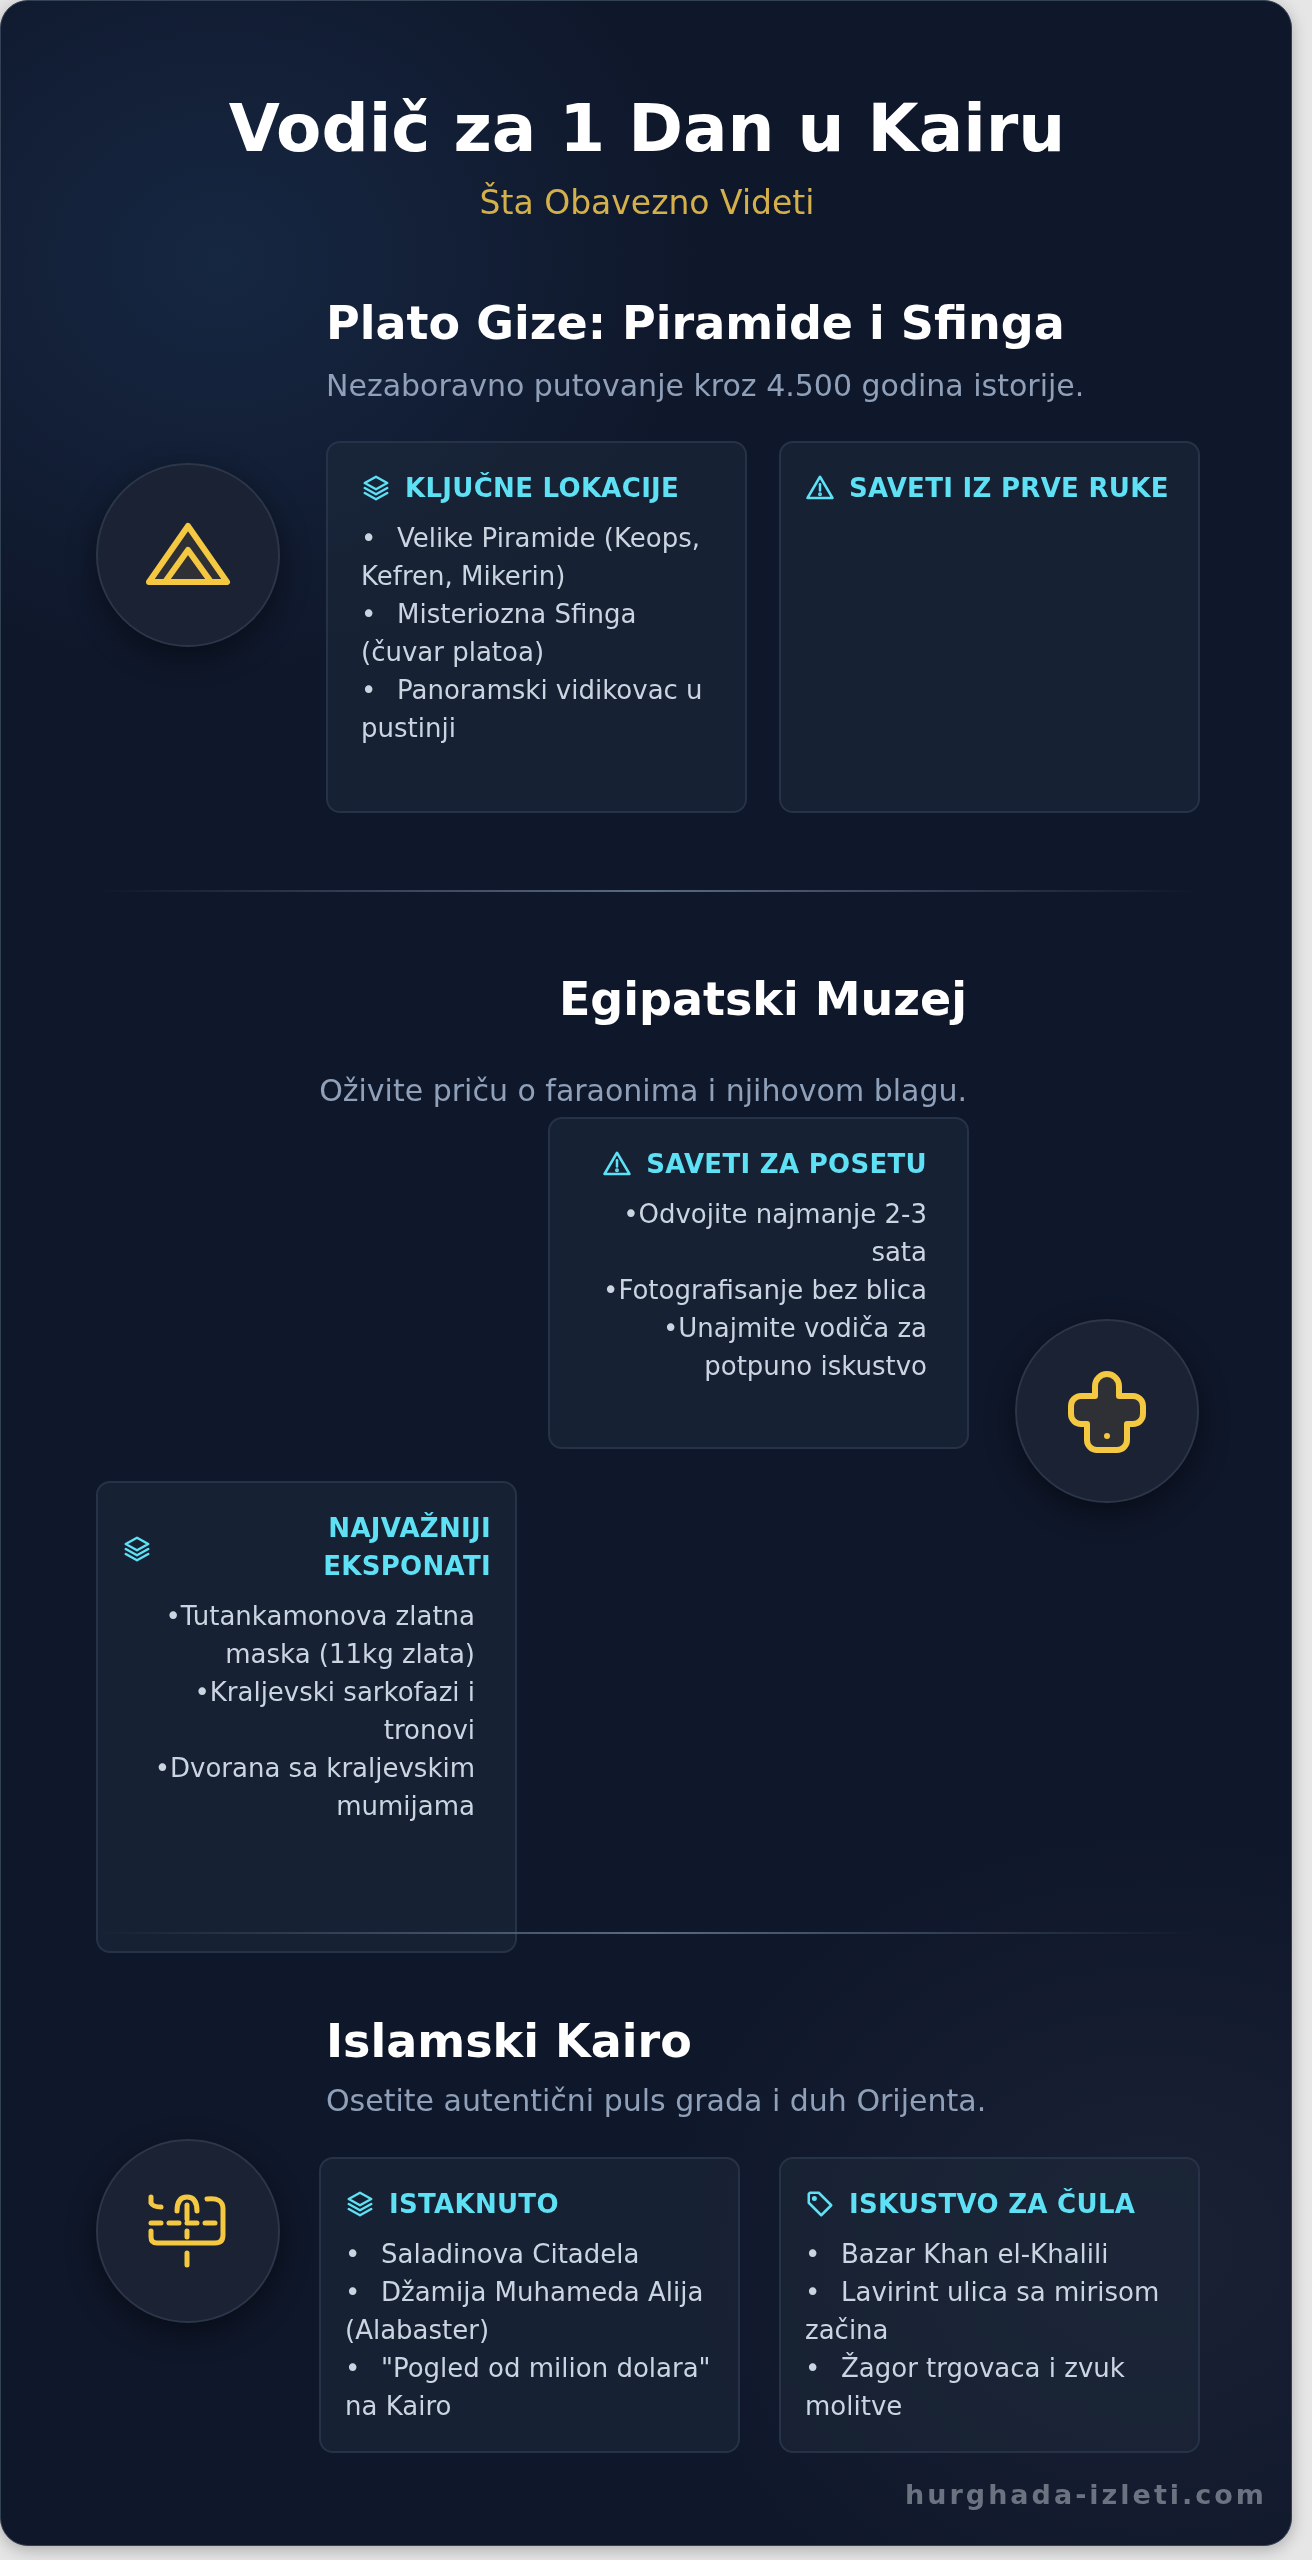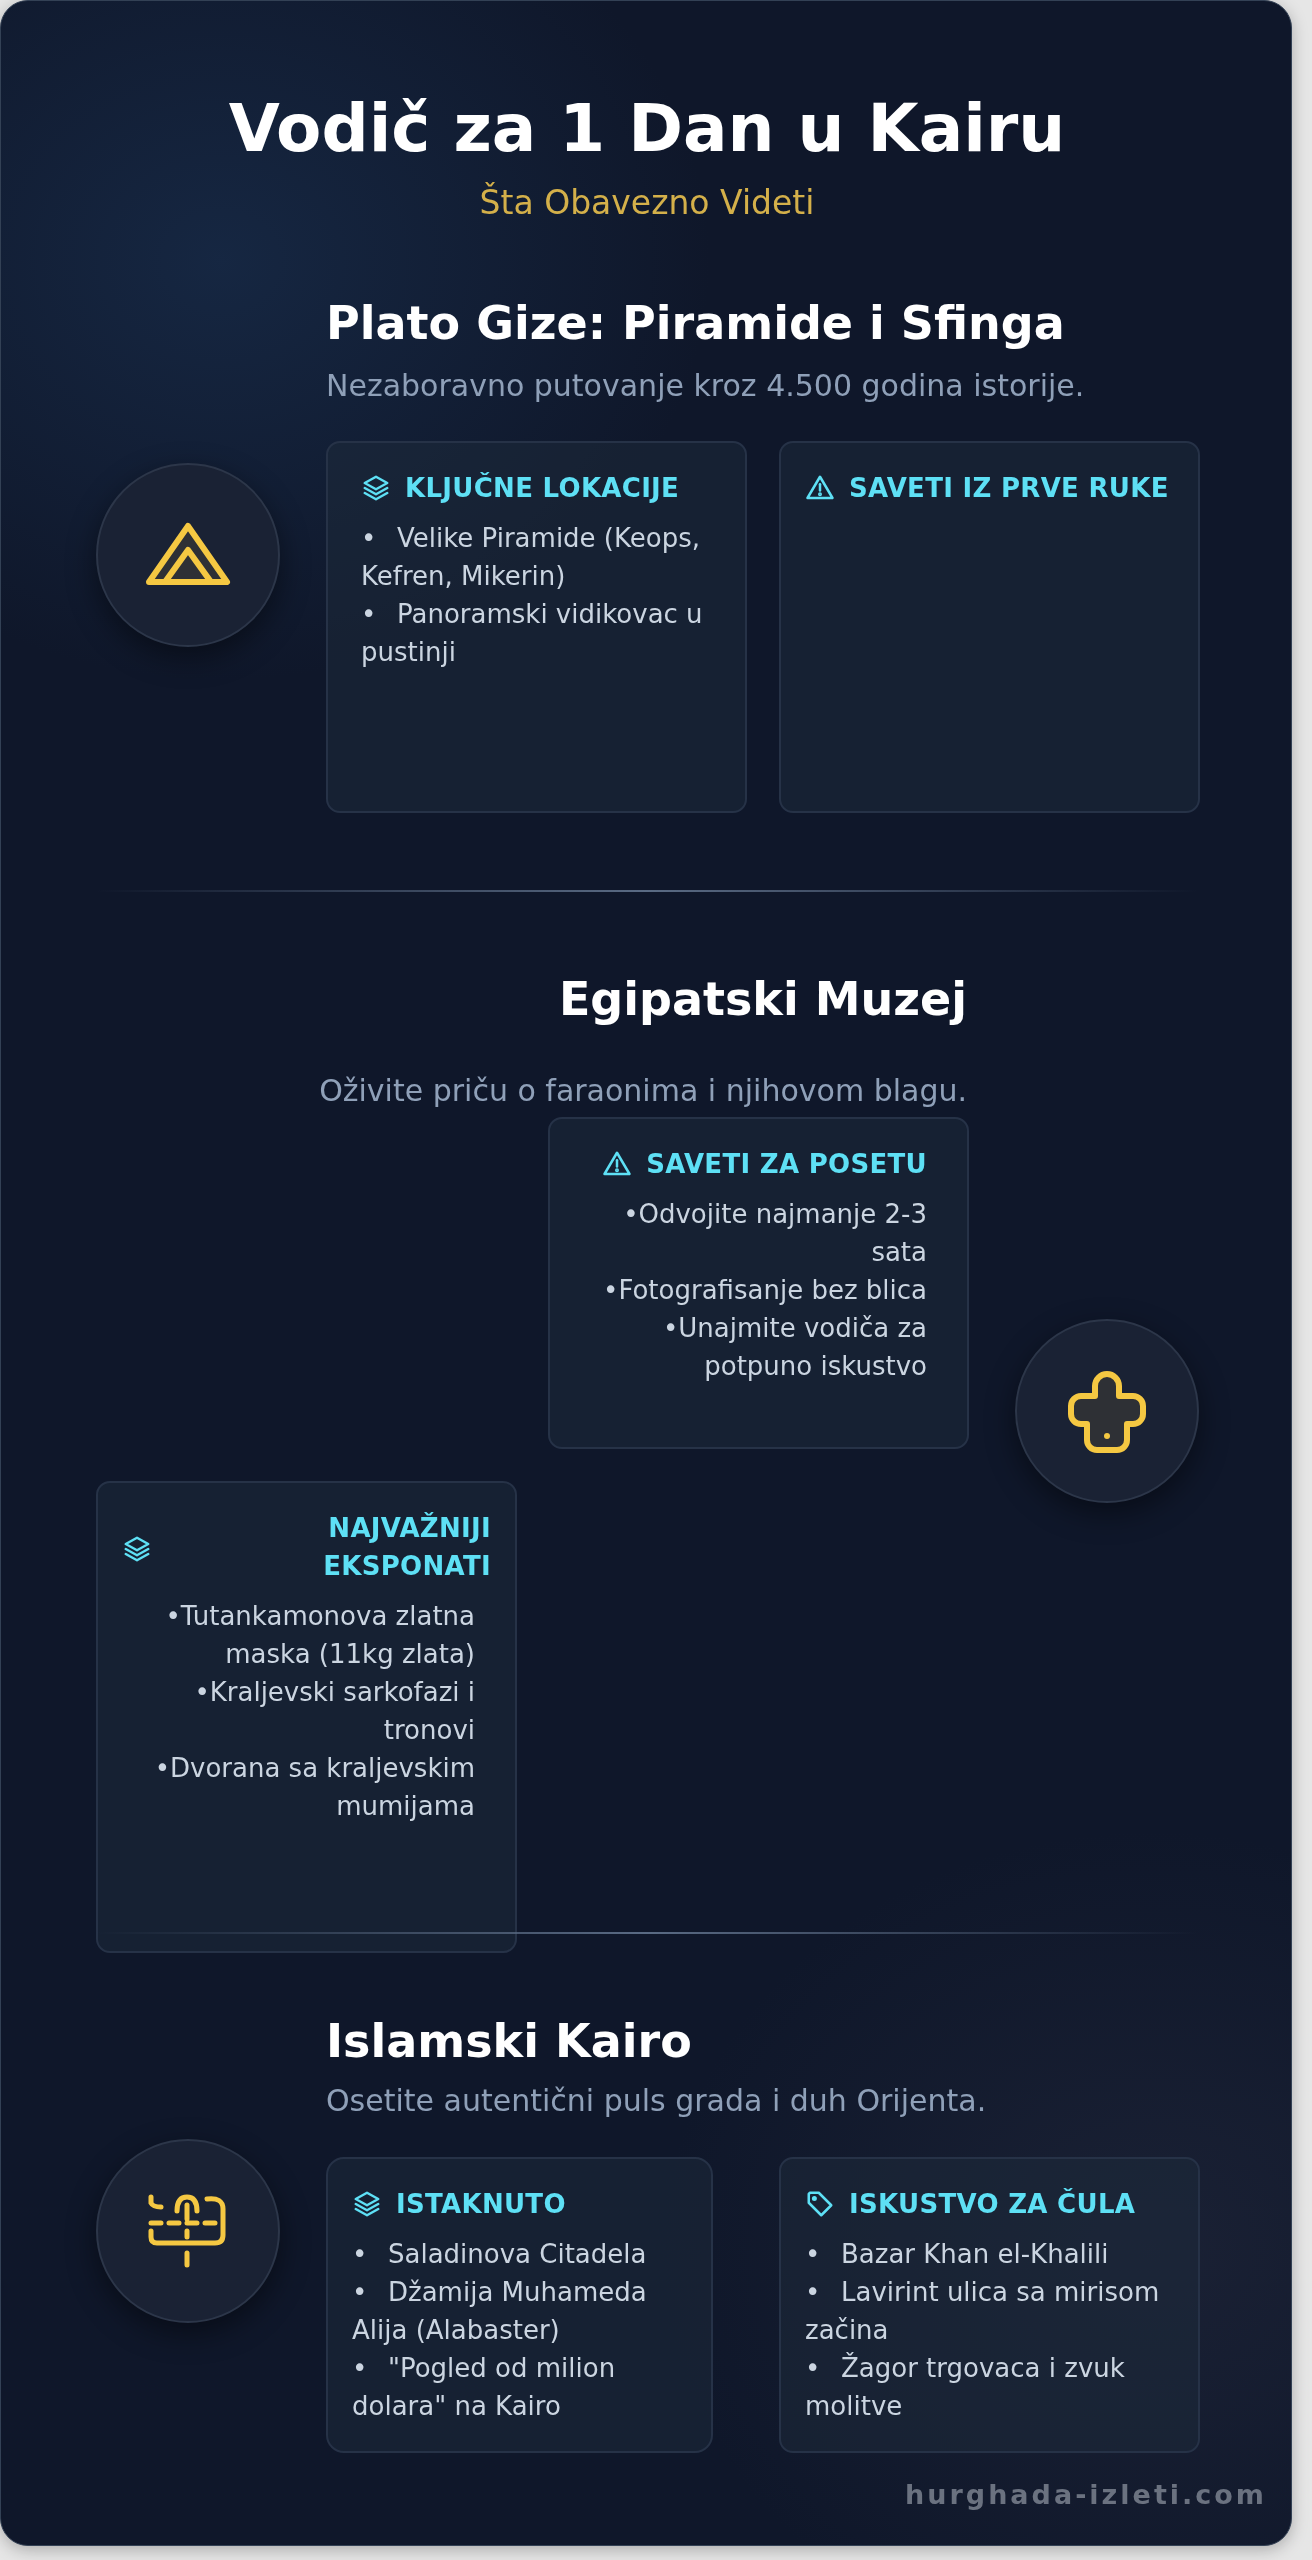--- a/index.html
+++ b/index.html
@@ -95,20 +95,21 @@
       <div class="card-head">
         <svg class="ico" viewBox="0 0 24 24" fill="none" stroke="#5ee0f5" stroke-width="2" stroke-linejoin="round" stroke-linecap="round">
           <path d="M12 3 L21 8 L12 13 L3 8 Z"></path>
             <path d="M3 12 L12 17 L21 12"></path>
             <path d="M3 16 L12 21 L21 16"></path>
         </svg>
         <div class="lbl">KLJUČNE LOKACIJE</div>
       </div>
       <ul>
         <li><span class="dot">•</span><span>Velike Piramide (Keops, Kefren, Mikerin)</span></li>
+        <li><span class="dot">•</span><span>Misteriozna Sfinga (čuvar platoa)</span></li>
         <li><span class="dot">•</span><span>Panoramski vidikovac u pustinji</span></li>
       </ul>
     </div>
 
     <div class="abs card" style="left:778px; top:440px; width:421px; height:372px;">
       <div class="card-head">
         <svg class="ico" viewBox="0 0 24 24" fill="none" stroke="#5ee0f5" stroke-width="2" stroke-linejoin="round" stroke-linecap="round">
           <path d="M12 3 L22 20 L2 20 Z"></path>
             <path d="M12 9 L12 14"></path>
             <circle cx="12" cy="17" r="0.6" fill="#5ee0f5"></circle>
@@ -175,21 +176,21 @@
         <path d="M6 6 L6 12 Q8 16 16 16"></path>
         <path d="M32 20 Q32 6 42 6 Q52 6 52 20"></path>
         <path d="M42 14 L42 28"></path>
         <path d="M62 8 Q78 6 78 18 L78 44 Q78 52 70 52 L12 52 Q6 52 6 46 L6 40"></path>
         <path d="M6 32 L16 32 M24 32 L34 32 M42 32 L52 32 M60 32 L70 32"></path>
         <path d="M42 40 L42 46"></path>
         <path d="M42 62 L42 74"></path>
       </svg>
     </div>
 
-    <div class="abs card" style="left:325px; top:2156px; width:387px; height:296px;border-radius:18px;">
+    <div class="abs card" style="left:318px; top:2156px; width:421px; height:296px;">
       <div class="card-head">
         <svg class="ico" viewBox="0 0 24 24" fill="none" stroke="#5ee0f5" stroke-width="2" stroke-linejoin="round" stroke-linecap="round">
           <path d="M12 3 L21 8 L12 13 L3 8 Z"></path>
             <path d="M3 12 L12 17 L21 12"></path>
             <path d="M3 16 L12 21 L21 16"></path>
         </svg>
         <div class="lbl">ISTAKNUTO</div>
       </div>
       <ul>
         <li><span class="dot">•</span><span>Saladinova Citadela</span></li>

